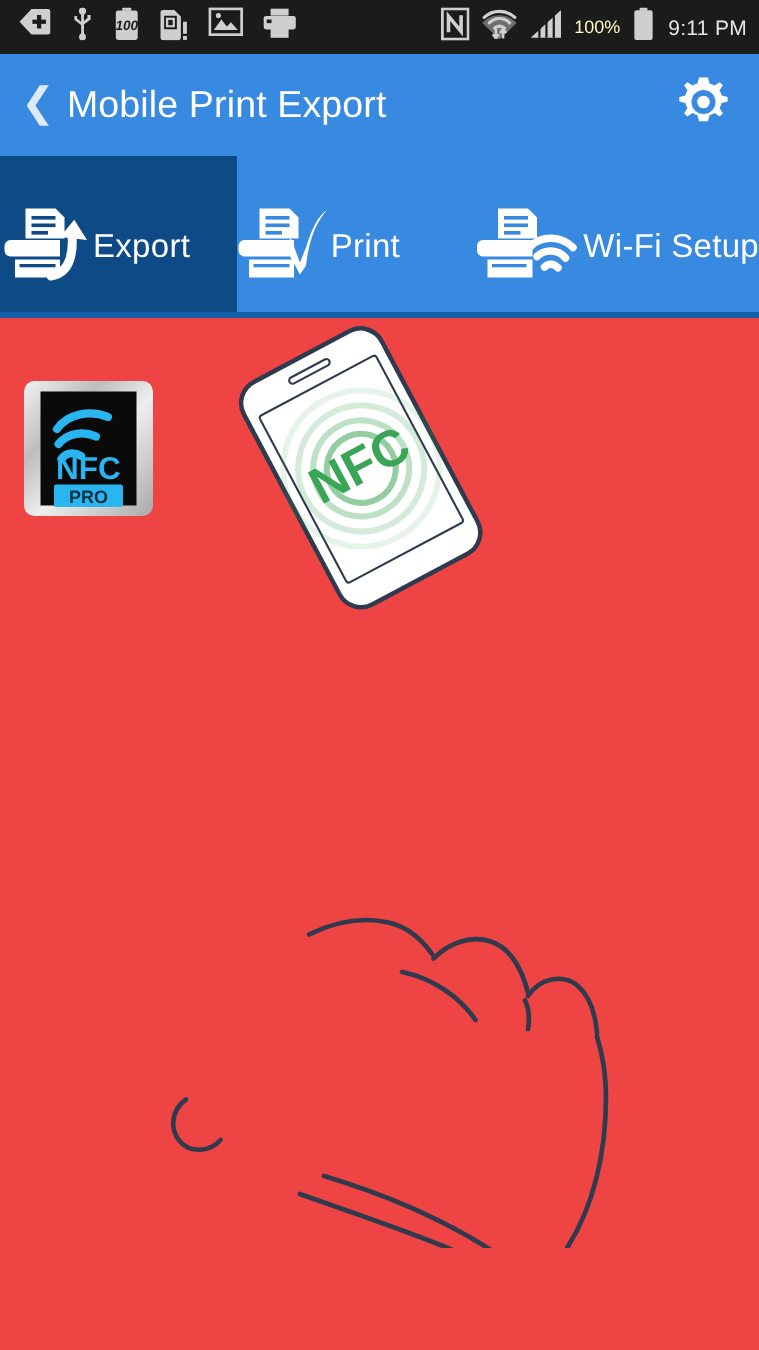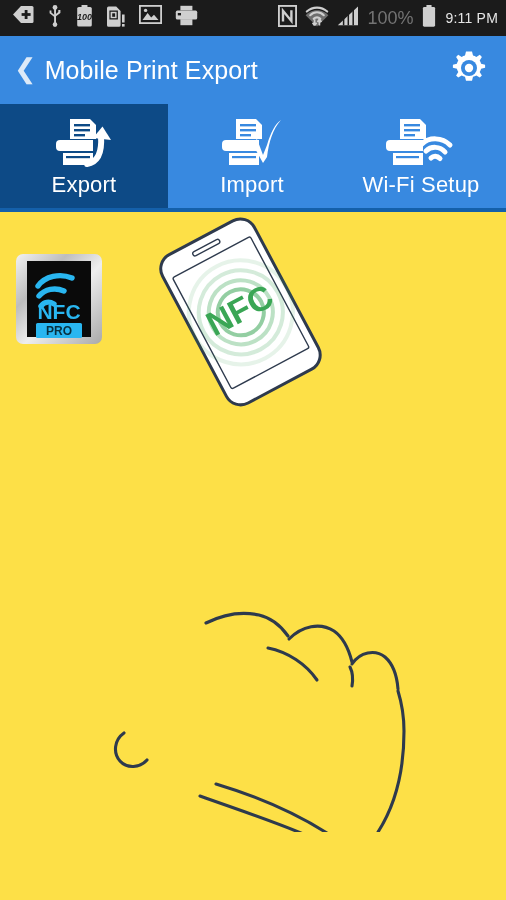--- a/index.html
+++ b/index.html
@@ -16,21 +16,21 @@
     height:36px; width:506px;
     background:#1b1b1b;
     display:flex; align-items:center;
     padding:0 8px 0 12px;
     position:relative;
   }
   .sb-left{ display:flex; align-items:flex-start; gap:13px; flex:0 0 auto;font-style:italic; }
   .sb-right{ display:flex; align-items:center; gap:8px; margin-left:auto; }
   .sb-ico{ display:block; }
   .sb-pct{
-    color:#737373; font-size:18px; letter-spacing:0px;
+    color:#fef9c3; font-size:12px; letter-spacing:0px;
     font-family:"Liberation Sans", sans-serif;
   }
   .sb-clock{
     color:#e6e6e6; font-size:14px; letter-spacing:0.2px;
     padding-left:2px; white-space:nowrap;
   }
 
   
   .header{
     height:68px; width:506px;
@@ -51,37 +51,37 @@
   .gear-wrap{ margin-left:auto; cursor:pointer; display:flex; }
 
   
   .tabs{
     width:506px; height:108px;
     display:flex; background:#3889e0;
     border-bottom:4px solid #1460aa;
     position:relative;
   }
   .tab{
-    display:flex; flex-direction:column;
+    display:flex; flex-direction:row;
     align-items:center; justify-content:flex-start;
     padding-top:13px; cursor:pointer; position:relative;
   }
   .tab-export{ width:168px; background:#0d4a86; }
   .tab-import{ width:168px; }
   .tab-wifi{ flex:1; }
   .tab-icon{ height:52px; display:flex; align-items:center; justify-content:center; }
   .tab-label{
     color:#ffffff; font-size:22px; margin-top:3px;
     letter-spacing:0.2px; white-space:nowrap;
   }
 
   
   .main{
     width:506px; height:688px;
-    background:#fde047; position:relative;
+    background:#ef4444; position:relative;
   }
   .illustration{
     position:absolute; left:0; top:0; width:506px; height:620px;
   }
   .caption{
     position:absolute; left:0; right:0; top:660px;
     text-align:center; line-height:29px;
   }
   .caption-line{
     display:block; color:#3a3a3a;
@@ -240,21 +240,21 @@
         <rect x="19" y="7" width="16" height="2.4" fill="#3889e0"></rect>
         <rect x="19" y="12" width="16" height="2.4" fill="#3889e0"></rect>
         <rect x="19" y="17" width="11" height="2.4" fill="#3889e0"></rect>
         <path d="M5 23 H38 V34 H5 A4 4 0 0 1 1 30 V27 A4 4 0 0 1 5 23 Z" fill="#ffffff"></path>
         <path d="M8 36 H38 V48 H8 Z" fill="#ffffff"></path>
         <rect x="11" y="39" width="24" height="2.2" fill="#3889e0"></rect>
 
         <path d="M36 22 L42 38 L46 28 C50 15 54 7 60 3 C52 12 48 24 46 40 L42 46 L31 26 Z" fill="#ffffff"></path>
       </svg>
     </span>
-    <span class="tab-label">Import</span>
+    <span class="tab-label">Print</span>
   </div>
 
   <div class="tab tab-wifi">
     <span class="tab-icon">
       <svg width="72" height="52" viewBox="0 0 72 52">
         <path d="M15 2 H35 L41 8 V22 H15 Z" fill="#ffffff"></path>
         <rect x="19" y="7" width="16" height="2.4" fill="#3889e0"></rect>
         <rect x="19" y="12" width="16" height="2.4" fill="#3889e0"></rect>
         <rect x="19" y="17" width="11" height="2.4" fill="#3889e0"></rect>
         <path d="M5 23 H38 V34 H5 A4 4 0 0 1 1 30 V27 A4 4 0 0 1 5 23 Z" fill="#ffffff"></path>

